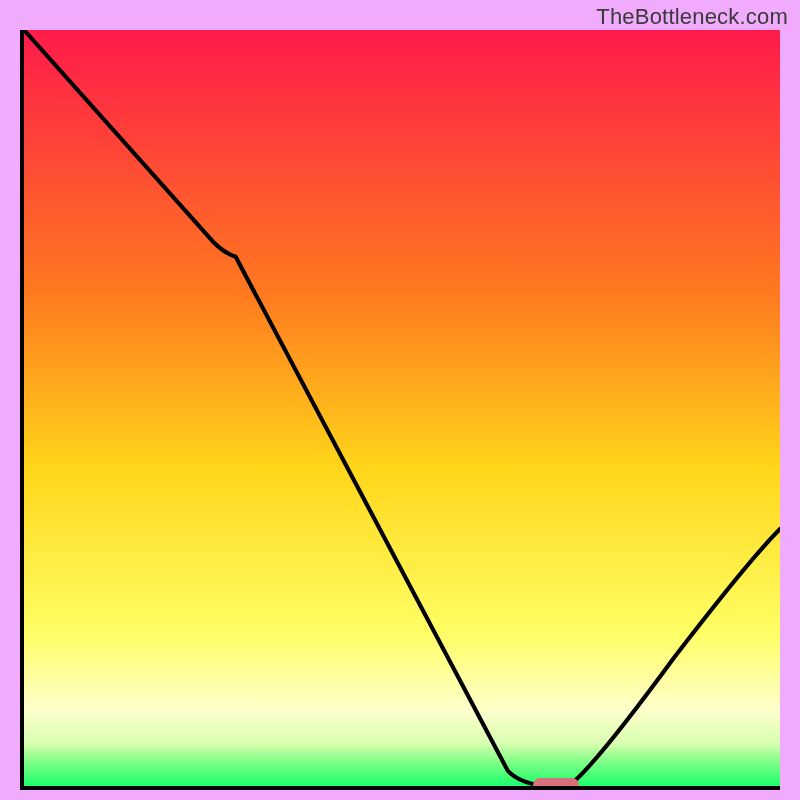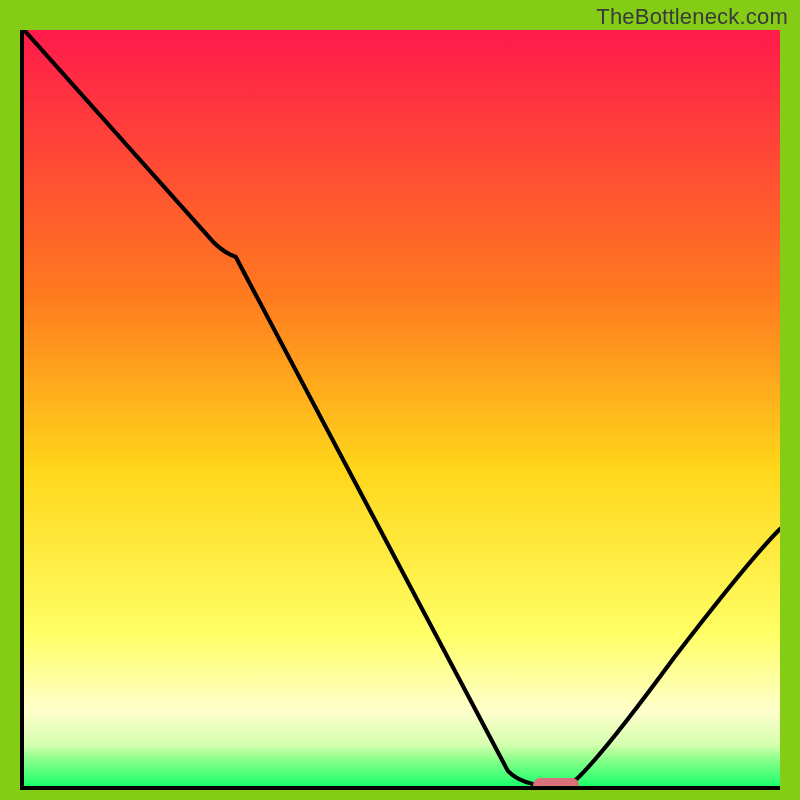--- a/index.html
+++ b/index.html
@@ -7,21 +7,21 @@
     padding: 0;
     width: 800px;
     height: 800px;
     background: #000;
     font-family: Arial, Helvetica, sans-serif;
   }
   .outer {
     position: relative;
     width: 800px;
     height: 800px;
-    background: #84cc16;
+    background: #f0abfc;
   }
   .watermark {
     position: absolute;
     top: 4px;
     right: 12px;
     color: #3a3a3a;
     font-size: 22px;
     font-weight: 500;
     letter-spacing: 0.2px;
   }

